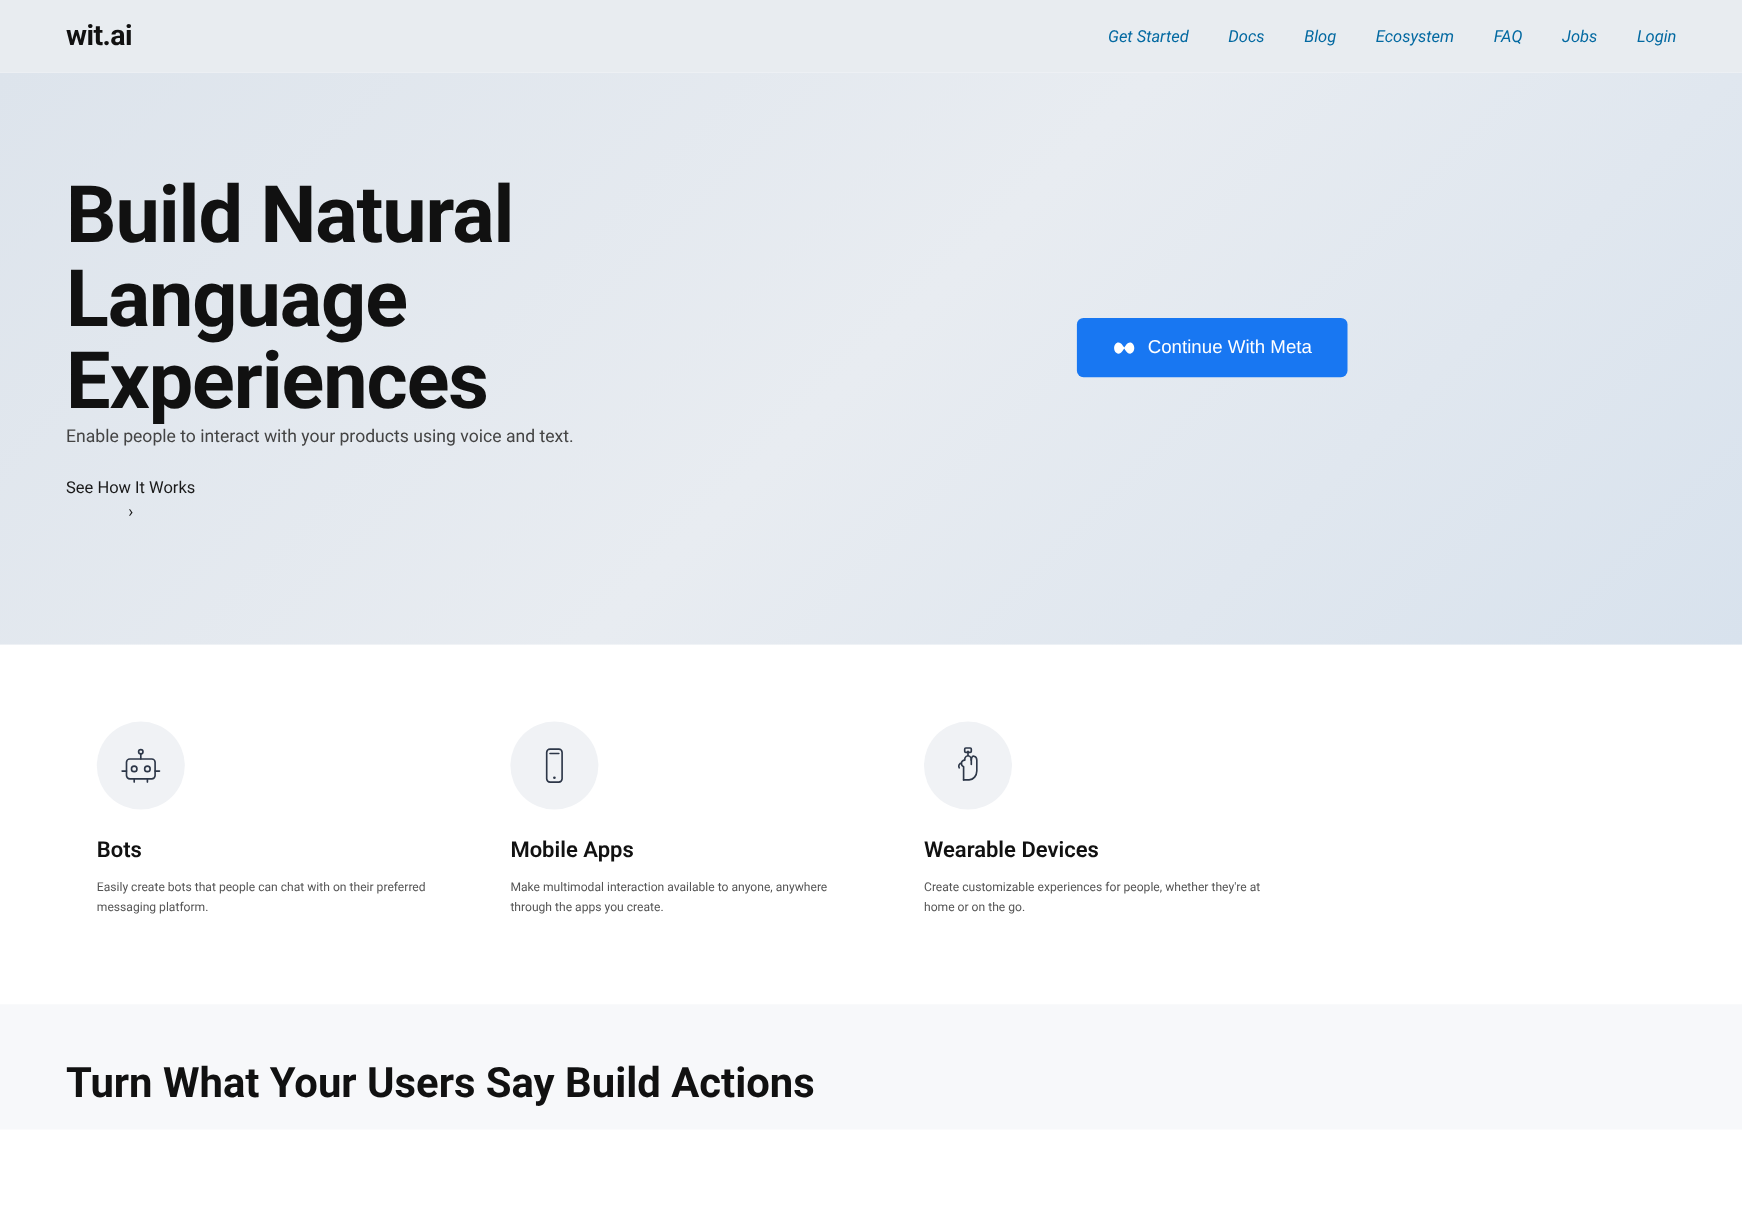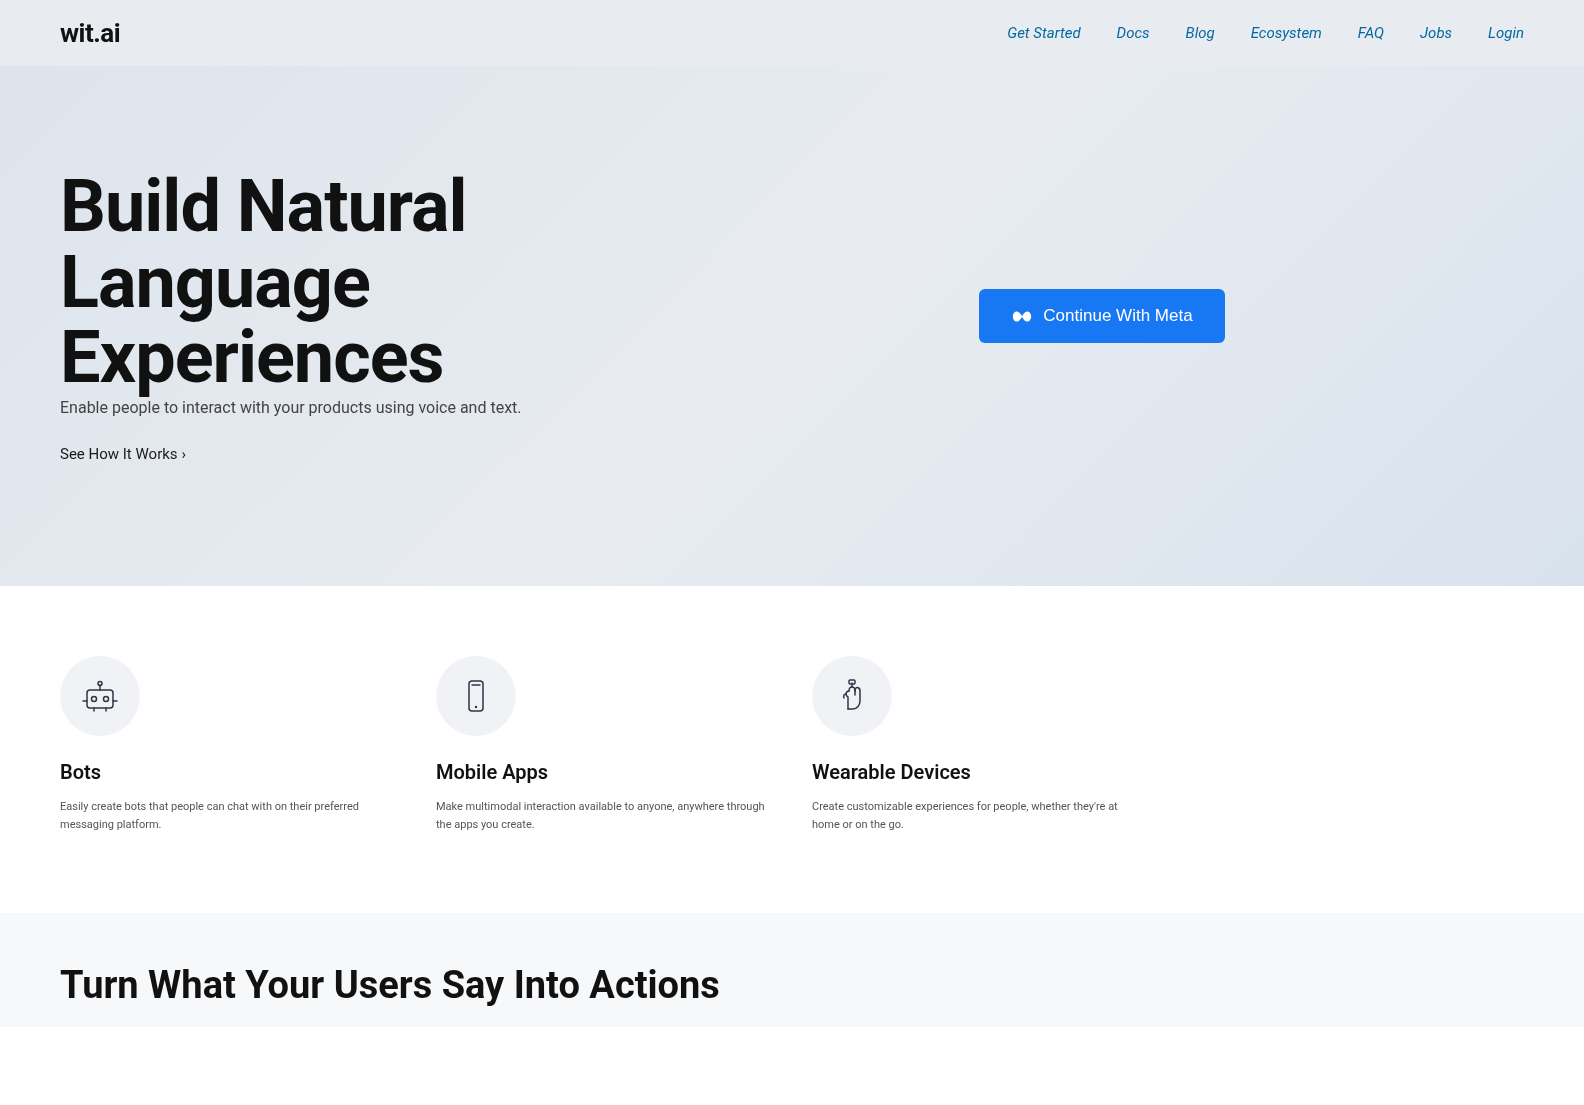--- a/index.html
+++ b/index.html
@@ -76,20 +76,21 @@
       margin-bottom: 24px;
     }
 
     .hero-link {
       font-size: 15px;
       color: #1a1a1a;
       text-decoration: none;
       display: inline-flex;
       align-items: center;
       gap: 4px;
+      flex-direction: column;
     }
 
     .hero-cta {
       flex: 1;
       display: flex;
       align-items: center;
       justify-content: center;
       padding-left: 60px;
     }
 
@@ -123,20 +124,21 @@
 
     .features-grid {
       display: grid;
       grid-template-columns: repeat(4, 1fr);
       gap: 40px;
     }
 
     .feature-item {
       display: flex;
       flex-direction: column;
+      margin-left: 28px;
     }
 
     .feature-icon-wrap {
       width: 80px;
       height: 80px;
       border-radius: 50%;
       background: #f0f2f5;
       display: flex;
       align-items: center;
       justify-content: center;
@@ -276,14 +278,14 @@
         </svg>
       </div>
       <h3 class="feature-title">Wearable Devices</h3>
       <p class="feature-desc">Create customizable experiences for people, whether they're at home or on the go.</p>
     </div>
 
   </div>
 </section>
 
 <section class="bottom-teaser">
-  <h2 class="bottom-teaser-title">Turn What Your Users Say Into Actions</h2>
+  <h2 class="bottom-teaser-title">Turn What Your Users Say Build Actions</h2>
 </section>
 
 </body></html>

